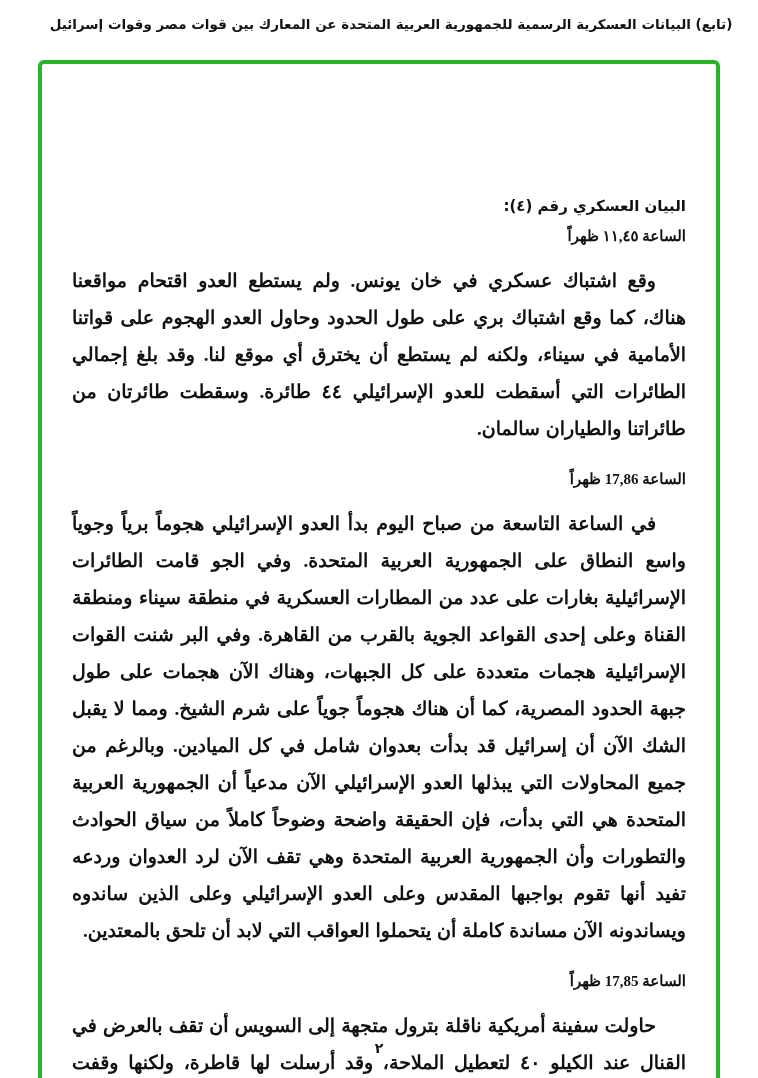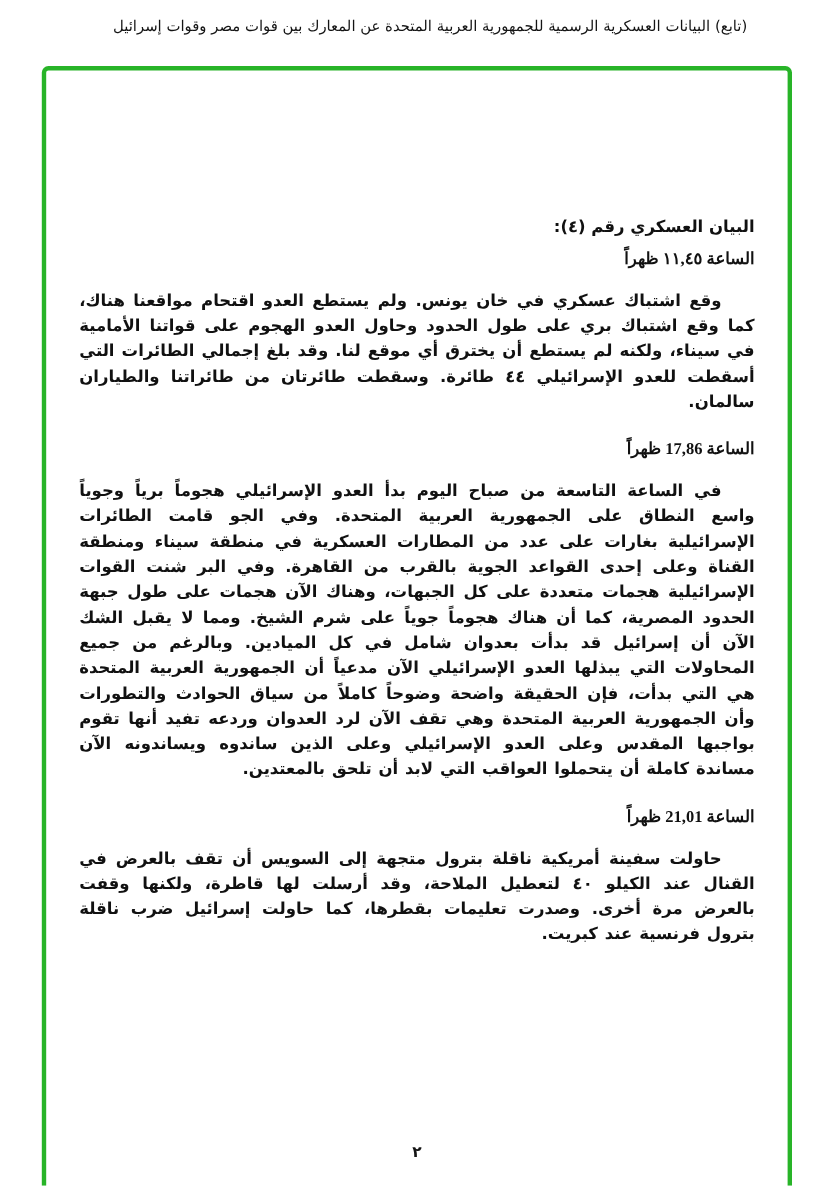--- a/index.html
+++ b/index.html
@@ -17,21 +17,21 @@
     color: #111111;
     overflow: hidden;
   }
   .doc-header {
     position: absolute;
     top: 16px;
     right: 0;
     left: 0;
     text-align: center;
     font-size: 13.5px;
-    font-weight: normal;
+    font-weight: bold;
     letter-spacing: 0;
     color: #141414;
     padding-left: 24px;
   }
   .frame {
     position: absolute;
     top: 60px;
     left: 38px;
     width: 682px;
     height: 1061px;
@@ -55,27 +55,28 @@
   }
   .stmt-time {
     font-size: 15px;
     font-weight: bold;
     line-height: 24px;
     margin: 0 0 14px 0;
     text-align: right;
     font-family: Liberation Serif, serif;
   }
   .stmt-body {
-    font-size: 15px;
+    font-size: 19px;
     font-weight: bold;
-    line-height: 23px;
+    line-height: 37px;
     margin: 0 0 20px 0;
     text-align: justify;
     text-indent: 30px;
     word-spacing: 1px;
+    font-family: Liberation Serif, serif;
   }
   .page-number {
     position: absolute;
     bottom: 22px;
     right: 0;
     left: 0;
     text-align: center;
     font-size: 14px;
     font-weight: bold;
     color: #141414;
@@ -96,21 +97,21 @@
         <div class="stmt-time">الساعة ١١,٤٥ ظهراً</div>
         <p class="stmt-body">وقع اشتباك عسكري في خان يونس. ولم يستطع العدو اقتحام مواقعنا هناك، كما وقع اشتباك بري على طول الحدود وحاول العدو الهجوم على قواتنا الأمامية في سيناء، ولكنه لم يستطع أن يخترق أي موقع لنا. وقد بلغ إجمالي الطائرات التي أسقطت للعدو الإسرائيلي ٤٤ طائرة. وسقطت طائرتان من طائراتنا والطياران سالمان.</p>
       </section>
 
       <section>
         <div class="stmt-time">الساعة 17,86 ظهراً</div>
         <p class="stmt-body">في الساعة التاسعة من صباح اليوم بدأ العدو الإسرائيلي هجوماً برياً وجوياً واسع النطاق على الجمهورية العربية المتحدة. وفي الجو قامت الطائرات الإسرائيلية بغارات على عدد من المطارات العسكرية في منطقة سيناء ومنطقة القناة وعلى إحدى القواعد الجوية بالقرب من القاهرة. وفي البر شنت القوات الإسرائيلية هجمات متعددة على كل الجبهات، وهناك الآن هجمات على طول جبهة الحدود المصرية، كما أن هناك هجوماً جوياً على شرم الشيخ. ومما لا يقبل الشك الآن أن إسرائيل قد بدأت بعدوان شامل في كل الميادين. وبالرغم من جميع المحاولات التي يبذلها العدو الإسرائيلي الآن مدعياً أن الجمهورية العربية المتحدة هي التي بدأت، فإن الحقيقة واضحة وضوحاً كاملاً من سياق الحوادث والتطورات وأن الجمهورية العربية المتحدة وهي تقف الآن لرد العدوان وردعه تفيد أنها تقوم بواجبها المقدس وعلى العدو الإسرائيلي وعلى الذين ساندوه ويساندونه الآن مساندة كاملة أن يتحملوا العواقب التي لابد أن تلحق بالمعتدين.</p>
       </section>
 
       <section>
-        <div class="stmt-time">الساعة 21,01 ظهراً</div>
+        <div class="stmt-time">الساعة 17,85 ظهراً</div>
         <p class="stmt-body">حاولت سفينة أمريكية ناقلة بترول متجهة إلى السويس أن تقف بالعرض في القنال عند الكيلو ٤٠ لتعطيل الملاحة، وقد أرسلت لها قاطرة، ولكنها وقفت بالعرض مرة أخرى. وصدرت تعليمات بقطرها، كما حاولت إسرائيل ضرب ناقلة بترول فرنسية عند كبريت.</p>
       </section>
 
     </div>
   </div>
 
   <div class="page-number">٢</div>
 
 </div>
 

